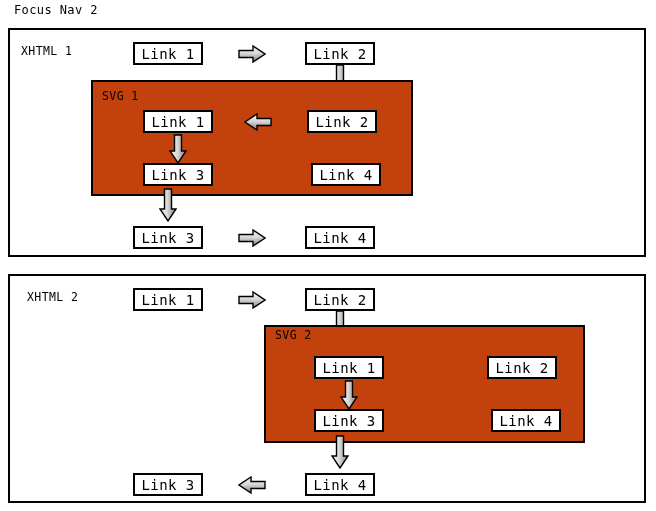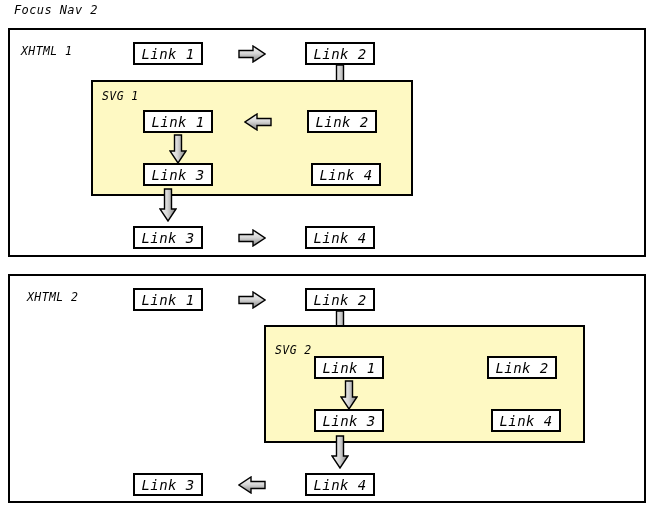--- a/index.html
+++ b/index.html
@@ -10,21 +10,21 @@
   body {
     width: 656px;
     height: 511px;
     position: relative;
     font-family: "DejaVu Sans Mono", "Liberation Mono", monospace;
     overflow: hidden;
   }
   #canvas {
     position: absolute;
     left: 0; top: 0;
-    width: 656px; height: 511px; font-style: italic;
+    width: 656px; height: 511px;
   }
   .diagram-title {
     position: absolute;
     left: 14px; top: 3px;
     font-size: 12px;
     color: #000;
     letter-spacing: 0.4px;
     white-space: nowrap;
   }
   .panel {
@@ -36,21 +36,21 @@
   .panel-label {
     position: absolute;
     font-size: 11.5px;
     color: #000;
     letter-spacing: 0.4px;
     white-space: nowrap;
   }
   .subpanel {
     position: absolute;
     border: 2px solid #000;
-    background: #fef9c3;
+    background: #c2410c;
     box-sizing: border-box;
   }
   .link-box {
     position: absolute;
     border: 2px solid #000;
     background: #fff;
     box-sizing: border-box;
     font-size: 14px;
     color: #000;
     letter-spacing: 0.4px;
@@ -200,21 +200,21 @@
             <stop offset="45%" stop-color="#d9d9d9"></stop>
             <stop offset="100%" stop-color="#828282"></stop>
           </linearGradient>
         </defs>
         <path d="M5.5,1 L12.5,1 L12.5,24 L17,24 L9,37 L1,24 L5.5,24 Z" fill="url(#gDown4)" stroke="#000" stroke-width="1.4" stroke-linejoin="miter"></path>
       </svg>
     </span>
 
     <div class="subpanel" style="left:254px; top:49px; width:321px; height:118px;">
 
-      <div class="panel-label" style="left:9px; top:16px;">SVG 2</div>
+      <div class="panel-label" style="left:9px; top:1px;">SVG 2</div>
 
       <div class="link-box" style="left:48px; top:29px; width:70px; height:23px;">Link 1</div>
       <div class="link-box" style="left:221px; top:29px; width:70px; height:23px;">Link 2</div>
       <div class="link-box" style="left:48px; top:82px; width:70px; height:23px;">Link 3</div>
       <div class="link-box" style="left:225px; top:82px; width:70px; height:23px;">Link 4</div>
 
       <span class="arrow" style="left:74px; top:53px;">
         <svg width="18" height="30" viewBox="0 0 18 30">
           <defs>
             <linearGradient id="gDown5" x1="0" y1="0" x2="1" y2="0">

